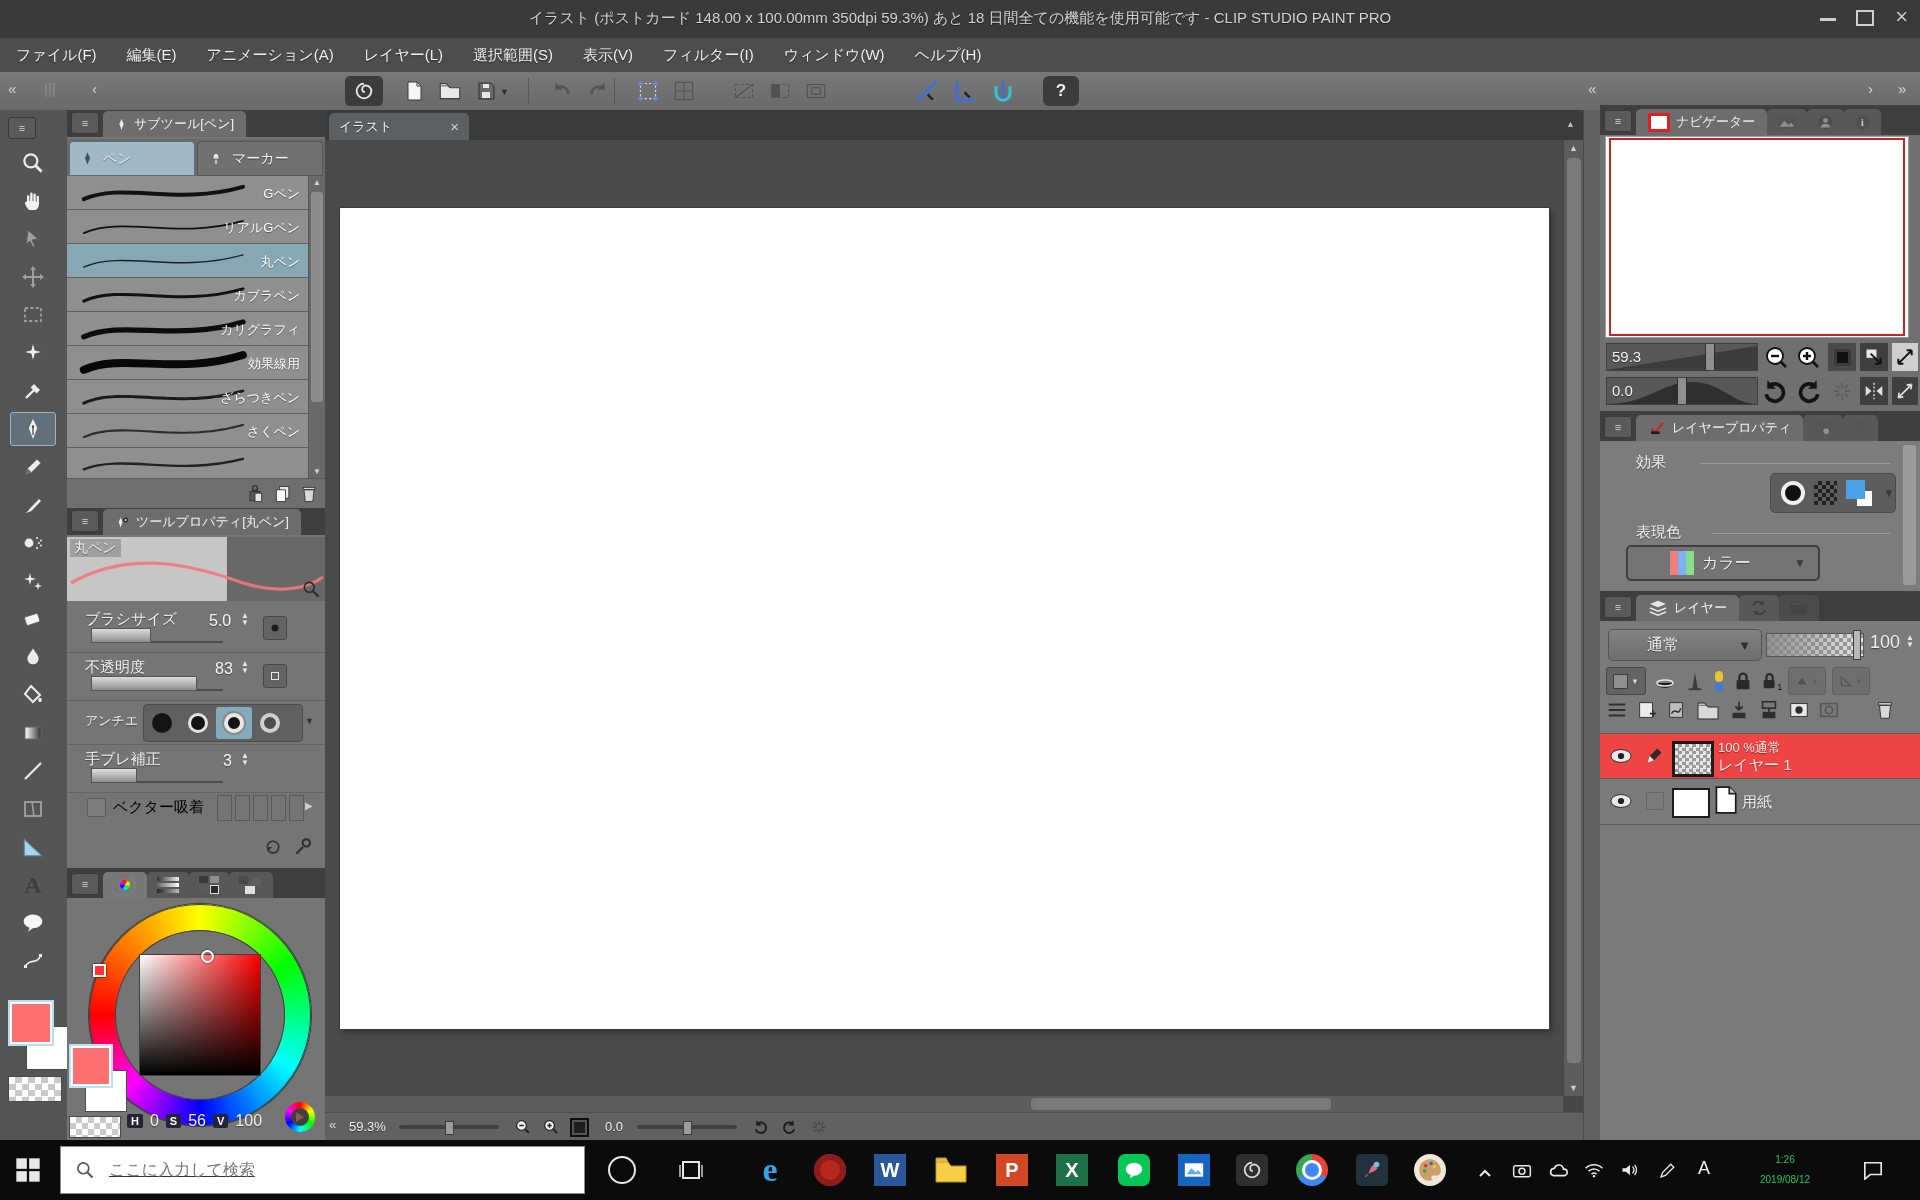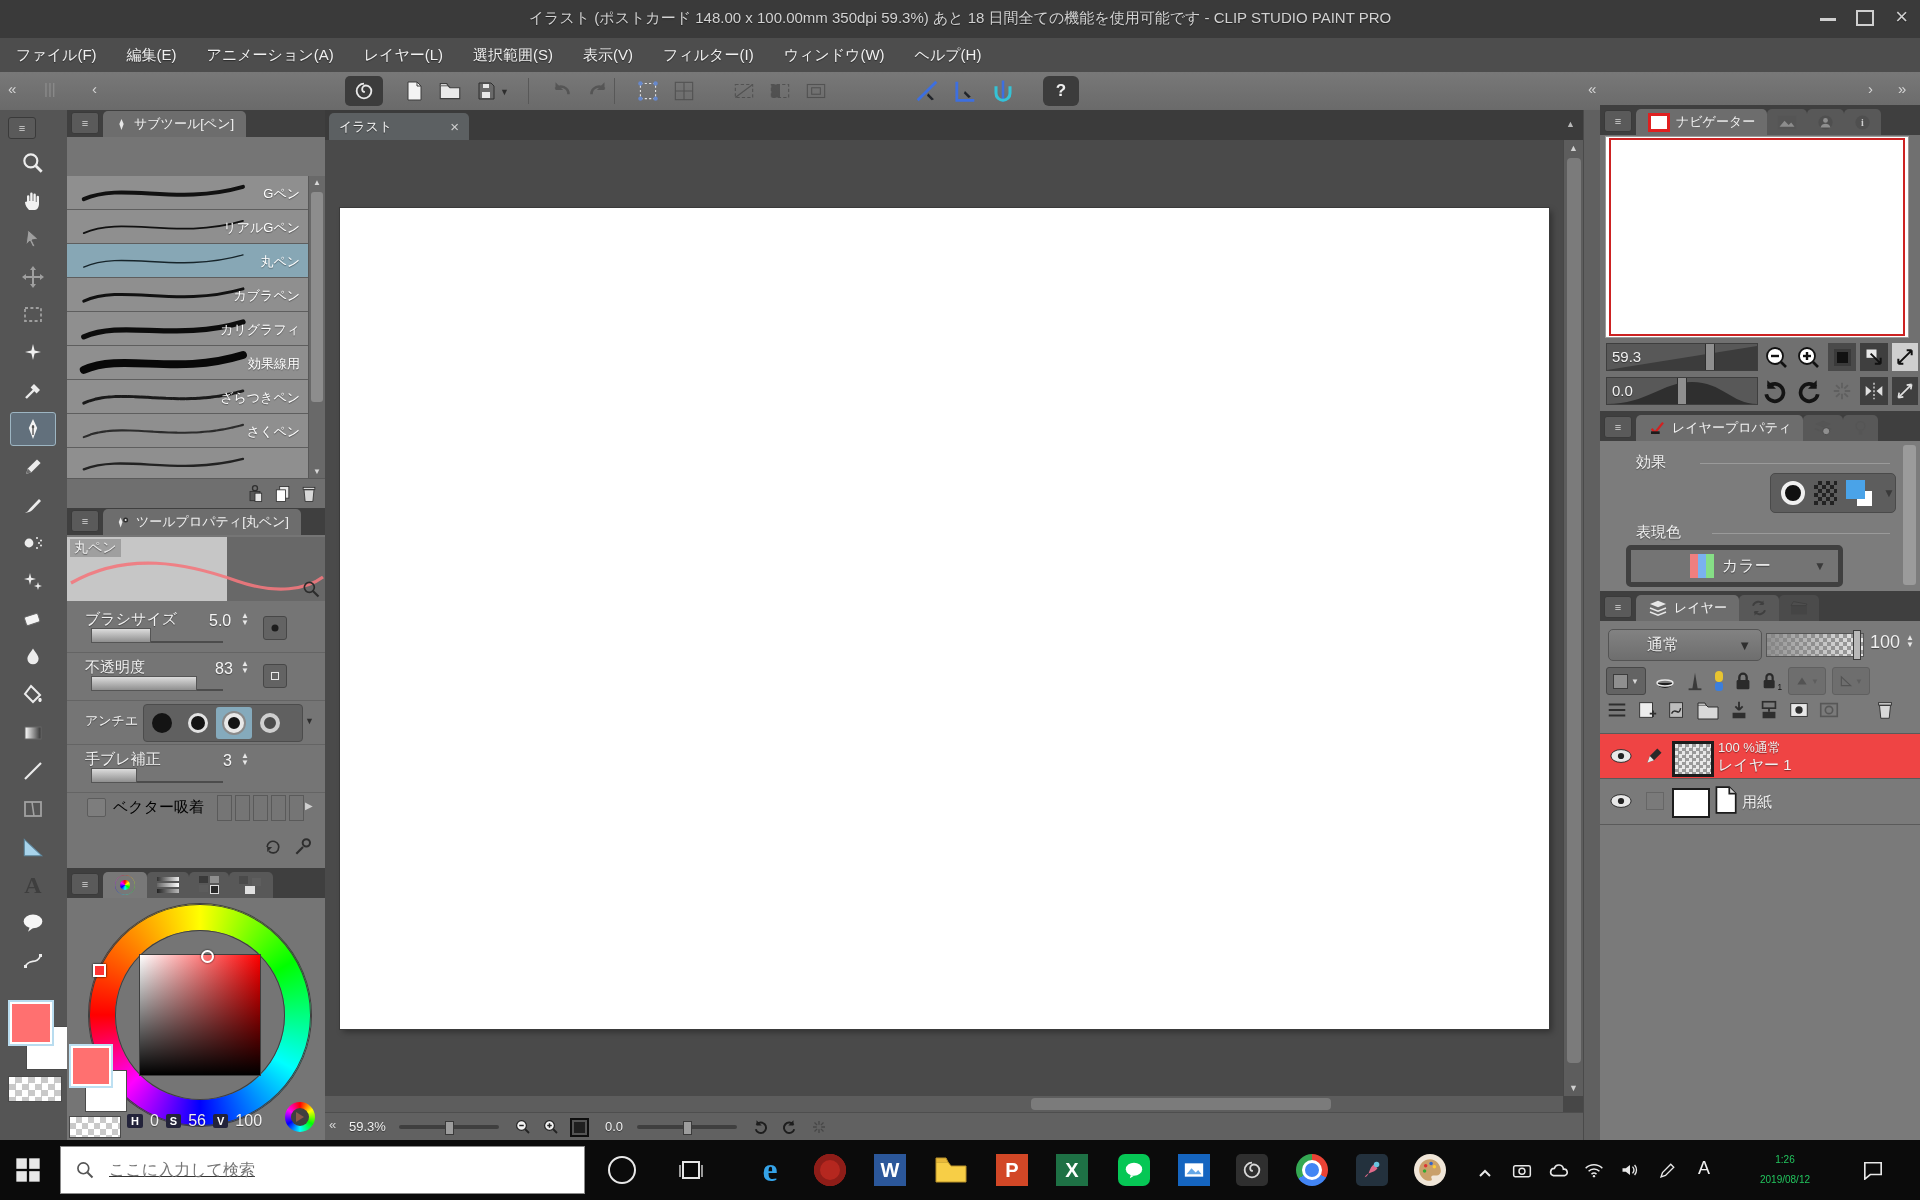--- a/index.html
+++ b/index.html
@@ -309,20 +309,35 @@
         <span>≡</span>
       </div>
     <div class="ptab">
       <svg width="13" height="15" viewBox="0 0 24 24">
           <path d="M12 2l4 9-4 11-4-11z" fill="#e8e8e8"></path>
         </svg>
       <span>サブツール[ペン]</span>
     </div>
   </div>
 
+  <div class="r" style="left:0;top:29px;width:258px;height:37px;background:#6a6a6a;display:flex;gap:2px;padding:2px 2px 0;box-sizing:border-box;">
+    <div style="flex:1;background:#9fbac6;border:1px solid #55707c;border-radius:4px 4px 0 0;display:flex;align-items:center;gap:8px;padding-left:10px;">
+      <svg width="15" height="17" viewBox="0 0 24 24">
+          <path d="M12 2l4 9-4 11-4-11z" fill="#42535c"></path>
+        </svg>
+      <span class="txt" style="font-size:14px;">ペン</span>
+    </div>
+    <div style="flex:1;background:#717171;border:1px solid #565656;border-radius:4px 4px 0 0;display:flex;align-items:center;gap:8px;padding-left:10px;">
+      <svg width="16" height="16" viewBox="0 0 24 24">
+          <path d="M9 4h6l2 8H7z" fill="#e8e8e8" stroke="#555"></path>
+          <path d="M10 12h4l1 8h-6z" fill="#bdbdbd" stroke="#555"></path>
+        </svg>
+      <span class="txt" style="font-size:14px;">マーカー</span>
+    </div>
+  </div>
 
   <div class="r" style="left:0;top:66px;width:241px;height:302px;overflow:hidden;background:#8f8f8f;">
     <div class="pen-row">
       <svg width="175" height="30" viewBox="0 0 200 30" style="position:absolute;left:8px;top:2px;">
           <path d="M10 22C55 2 115 30 192 8" fill="none" stroke="#111" stroke-width="4.5" stroke-linecap="round"></path>
         </svg>
       <span class="lbl">Gペン</span>
     </div>
     <div class="pen-row">
       <svg width="175" height="30" viewBox="0 0 200 30" style="position:absolute;left:8px;top:2px;">
@@ -785,21 +800,21 @@
       <div style="width:24px;height:24px;border-radius:50%;background:#111;border:4px solid #f0f0f0;box-sizing:border-box;"></div>
       <div style="width:24px;height:24px;background:repeating-conic-gradient(#222 0 25%,#5d5d5d 0 50%) 0 0/8px 8px;"></div>
       <div style="position:relative;width:26px;height:26px;">
           <div style="position:absolute;right:0;bottom:0;width:15px;height:15px;background:#fff;"></div>
           <div style="position:absolute;left:0;top:0;width:19px;height:19px;background:#4aa3e8;"></div>
         </div>
       <span style="color:#3a3a3a;font-size:12px;margin-left:2px;">▼</span>
     </div>
     <span class="r proplbl" style="left:36px;top:82px;">表現色</span>
     <div class="r" style="left:112px;top:92px;width:178px;height:1px;background:#9a9a9a;"></div>
-    <div class="r" style="left:26px;top:104px;width:190px;height:32px;background:#747474;border:5px solid #404040;border-radius:5px;display:flex;align-items:center;padding-left:17px;">
+    <div class="r" style="left:26px;top:104px;width:190px;height:32px;background:#747474;border:2px solid #404040;border-radius:5px;display:flex;align-items:center;">
       <div style="margin-left:42px;display:flex;">
           <div style="width:8px;height:24px;background:#ef7f7f;"></div>
           <div style="width:8px;height:24px;background:#7ab1ef;"></div>
           <div style="width:8px;height:24px;background:#86de86;"></div>
         </div>
       <span class="txt" style="font-size:16px;margin-left:8px;">カラー</span>
       <span style="color:#3a3a3a;font-size:12px;margin-left:auto;margin-right:12px;">▼</span>
     </div>
     <div class="r" style="right:4px;top:4px;width:13px;height:140px;background:#9b9b9b;border-radius:3px;"></div>
   </div>

